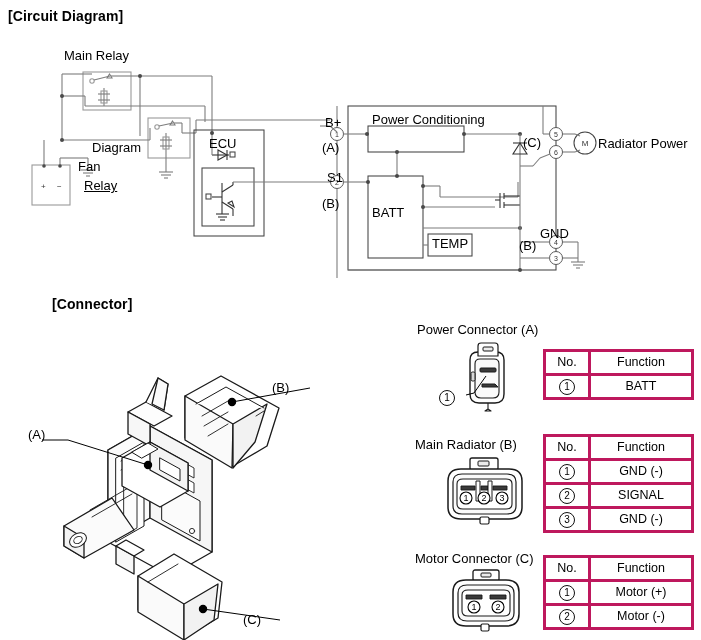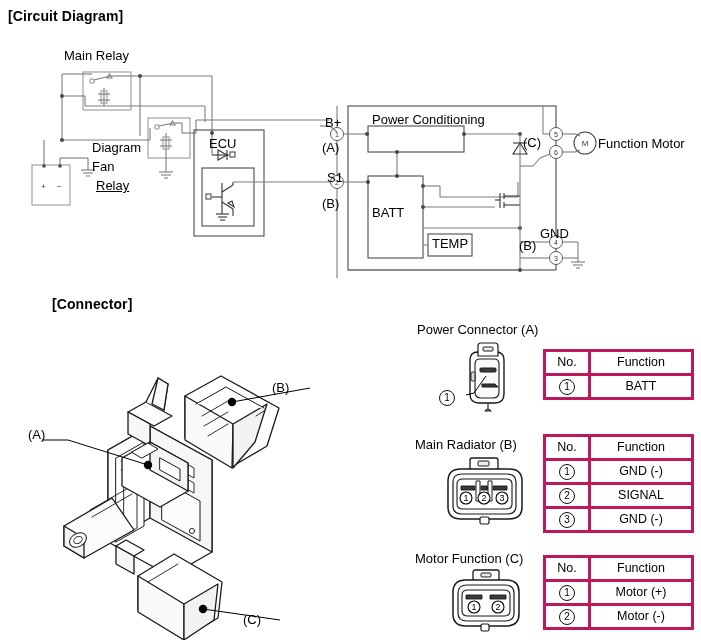--- a/index.html
+++ b/index.html
@@ -227,34 +227,34 @@
     <line class="wire" x1="576" y1="268" x2="580" y2="268"></line>
   </g>
   <line class="wire" x1="348" y1="270" x2="520" y2="270"></line>
   <circle class="dot" cx="520" cy="270" r="2"></circle>
 
 </svg>
 </div>
 
 <div class="abs lbl" style="left:64px;top:48px;">Main Relay</div>
 <div class="abs lbl" style="left:92px;top:140px;">Diagram</div>
-<div class="abs lbl" style="left:92px;top:159px;text-align:center;">Fan</div>
-<div class="abs lbl" style="left:96px;top:178px;text-decoration:underline;">Relay</div>
+<div class="abs lbl" style="left:78px;top:159px;text-align:center;">Fan</div>
+<div class="abs lbl" style="left:84px;top:178px;text-decoration:underline;">Relay</div>
 <div class="abs lbl" style="left:209px;top:136px;">ECU</div>
 
 <div class="abs lbl" style="left:325px;top:115px;">B+</div>
 <div class="abs lbl" style="left:322px;top:140px;">(A)</div>
 <div class="abs lbl" style="left:327px;top:170px;">S1</div>
 <div class="abs lbl" style="left:322px;top:196px;">(B)</div>
 
 <div class="abs lbl" style="left:372px;top:112px;">Power Conditioning</div>
 <div class="abs lbl" style="left:372px;top:205px;">BATT</div>
 <div class="abs lbl" style="left:432px;top:236px;">TEMP</div>
 <div class="abs lbl" style="left:523px;top:135px;">(C)</div>
-<div class="abs lbl" style="left:598px;top:136px;">Function Motor</div>
+<div class="abs lbl" style="left:598px;top:136px;">Radiator Power</div>
 <div class="abs lbl" style="left:540px;top:226px;">GND</div>
 <div class="abs lbl" style="left:519px;top:238px;">(B)</div>
 
 <div class="abs sec-title" style="left:8px;top:296px;padding-left:44px;">[Connector]</div>
 
 <div class="abs" style="left:20px;top:330px;width:330px;height:300px;">
 <svg width="330" height="300" viewBox="0 0 330 300">
   <g fill="#ffffff" stroke="#1a1a1a" stroke-width="1.3" stroke-linejoin="round" stroke-linecap="round">
 
     <path d="M88 120 l42 -24 l62 34 l0 92 l-42 24 l-62 -34 z"></path>
@@ -402,21 +402,21 @@
     <td class="no"><span class="circnum">2</span></td>
     <td class="fu">SIGNAL</td>
   </tr>
   <tr>
     <td class="no"><span class="circnum">3</span></td>
     <td class="fu">GND (-)</td>
   </tr>
 </tbody>
   </table>
 
-<div class="abs lbl" style="left:415px;top:551px;">Motor Function (C)</div>
+<div class="abs lbl" style="left:415px;top:551px;">Motor Connector (C)</div>
 
 <div class="abs" style="left:447px;top:568px;width:100px;height:72px;">
 <svg width="100" height="72" viewBox="0 0 100 72">
   <g fill="#ffffff" stroke="#1a1a1a" stroke-width="1.5" stroke-linejoin="round">
     <rect x="26" y="2" width="26" height="11" rx="2" fill="#fff" stroke-width="1.3"></rect>
     <rect x="34" y="5" width="10" height="4" rx="1" fill="#ececec" stroke-width="1"></rect>
     <path d="M6 24 q0 -12 13 -12 l40 0 q13 0 13 12 l0 22 q0 12 -13 12 l-40 0 q-13 0 -13 -12 z"></path>
     <path d="M11 25 q0 -8 9 -8 l38 0 q9 0 9 8 l0 20 q0 8 -9 8 l-38 0 q-9 0 -9 -8 z" fill="#fafafa" stroke-width="1.2"></path>
     <path d="M15 27 q0 -5 6 -5 l36 0 q6 0 6 5 l0 16 q0 5 -6 5 l-36 0 q-6 0 -6 -5 z" fill="#ffffff" stroke-width="1.1"></path>
     <rect x="34" y="56" width="8" height="7" rx="1.5" fill="#fff" stroke-width="1.2"></rect>

